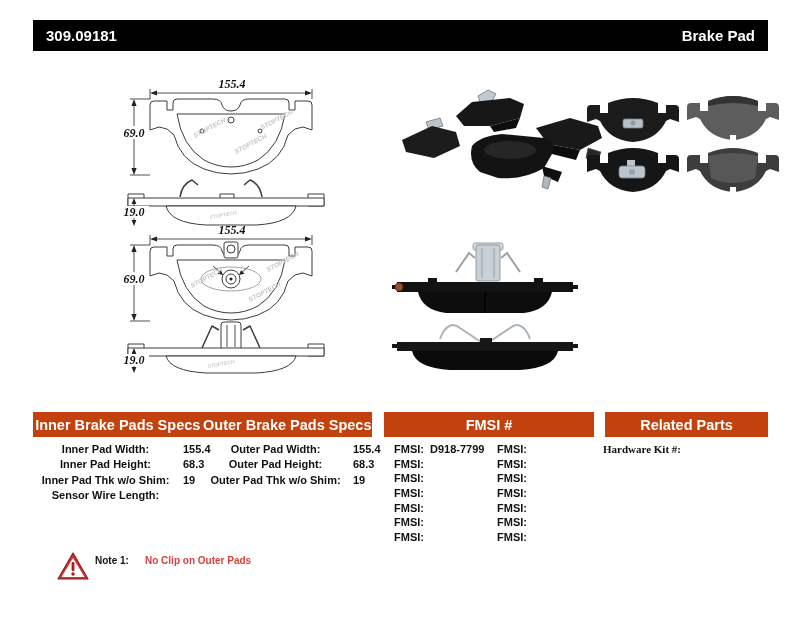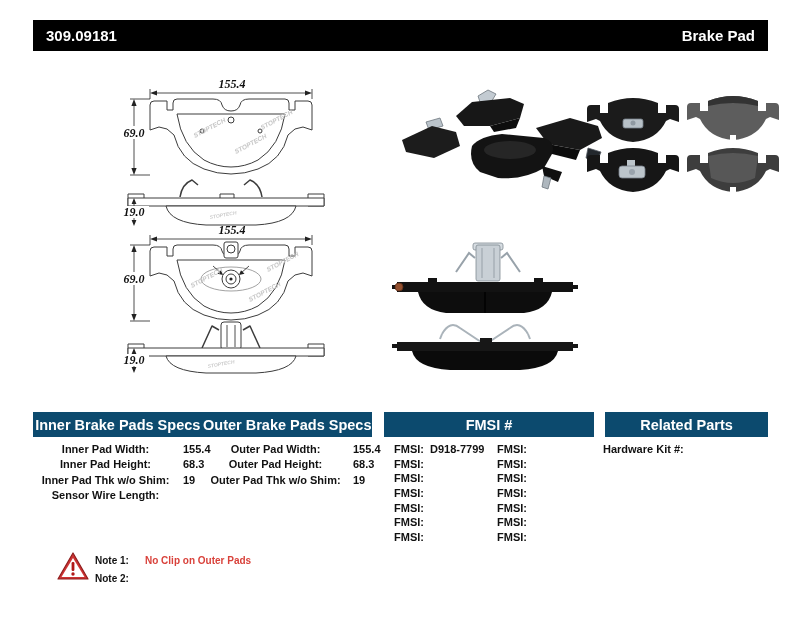--- a/index.html
+++ b/index.html
@@ -4,42 +4,42 @@
 <style>
   html,body{margin:0;padding:0;background:#fff;}
   .sheet{position:relative;width:800px;height:619px;background:#ffffff;overflow:hidden;
          font-family:"Liberation Sans",sans-serif;}
   .abs{position:absolute;}
   
   .header-bar{left:33px;top:20px;width:735px;height:31px;background:#000;color:#fff;
               display:flex;justify-content:space-between;align-items:center;
               padding:0 13px;box-sizing:border-box;font-weight:bold;font-size:15px;}
   
-  .tbar{top:412px;height:25px;background:#0c4a6e;color:#fff;font-weight:bold;font-size:14.5px;
+  .tbar{top:412px;height:25px;background:#c2410c;color:#fff;font-weight:bold;font-size:14.5px;
         display:flex;align-items:center;justify-content:center;}
   .specs-bar{left:33px;width:339px;}
   .specs-bar span{flex:1;text-align:center;}
   .fmsi-bar{left:384px;width:210px;}
   .related-bar{left:605px;width:163px;}
   
   .speccol{top:442px;font-size:11px;font-weight:bold;color:#111;}
   .speccol .row{display:flex;height:15.4px;line-height:15.4px;}
   .speccol .lbl{width:145px;text-align:center;}
   .speccol .val{margin-left:5px;white-space:nowrap;}
   .inner-col{left:33px;width:190px;}
   .outer-col{left:203px;width:190px;}
   .fmsicol{top:442px;font-size:11px;font-weight:bold;color:#111;}
   .fmsicol .row{display:flex;height:14.7px;line-height:14.7px;}
   .fmsicol .lbl{width:36px;}
   .fmsicol .val{white-space:nowrap;}
   .fmsi-col1{left:394px;}
   .fmsi-col2{left:497px;}
   .related-col{left:603px;top:442px;font-size:11px;font-weight:bold;color:#111;}
   .related-col .row{display:flex;height:15.4px;line-height:15.4px;}
-  .related-col .lbl{margin-right:4px;}
+  .related-col .lbl{margin-right:4px;font-family:Liberation Serif, serif;}
   
   .notes{left:95px;top:552px;font-size:10px;font-weight:bold;color:#111;}
   .notes .nrow{height:18px;line-height:18px;display:flex;}
   .notes .nlbl{width:50px;}
   .notes .ntext{margin-left:0;color:#d9423b;}
   
   svg{position:absolute;overflow:visible;}
   .ln{stroke:#3c3c3c;fill:none;stroke-width:1;stroke-linejoin:round;}
   .lnf{stroke:#3c3c3c;fill:#ffffff;stroke-width:1;stroke-linejoin:round;}
   .thin{stroke:#222;stroke-width:0.8;fill:none;}
@@ -340,19 +340,15 @@
     <path d="M17,7 L28.5,26 L5.5,26 Z" fill="#ffffff"></path>
     <rect x="15.6" y="11" width="2.8" height="9" rx="1.2" fill="#b01818"></rect>
     <circle cx="17" cy="23" r="1.7" fill="#b01818"></circle>
   </svg>
 
   <div class="abs notes">
     <div class="nrow">
       <span class="nlbl">Note 1:</span>
       <span class="ntext">No Clip on Outer Pads</span>
     </div>
-    <div class="nrow">
-      <span class="nlbl">Note 2:</span>
-      <span class="ntext"></span>
-    </div>
   </div>
 
 </div>
 
 </body></html>

